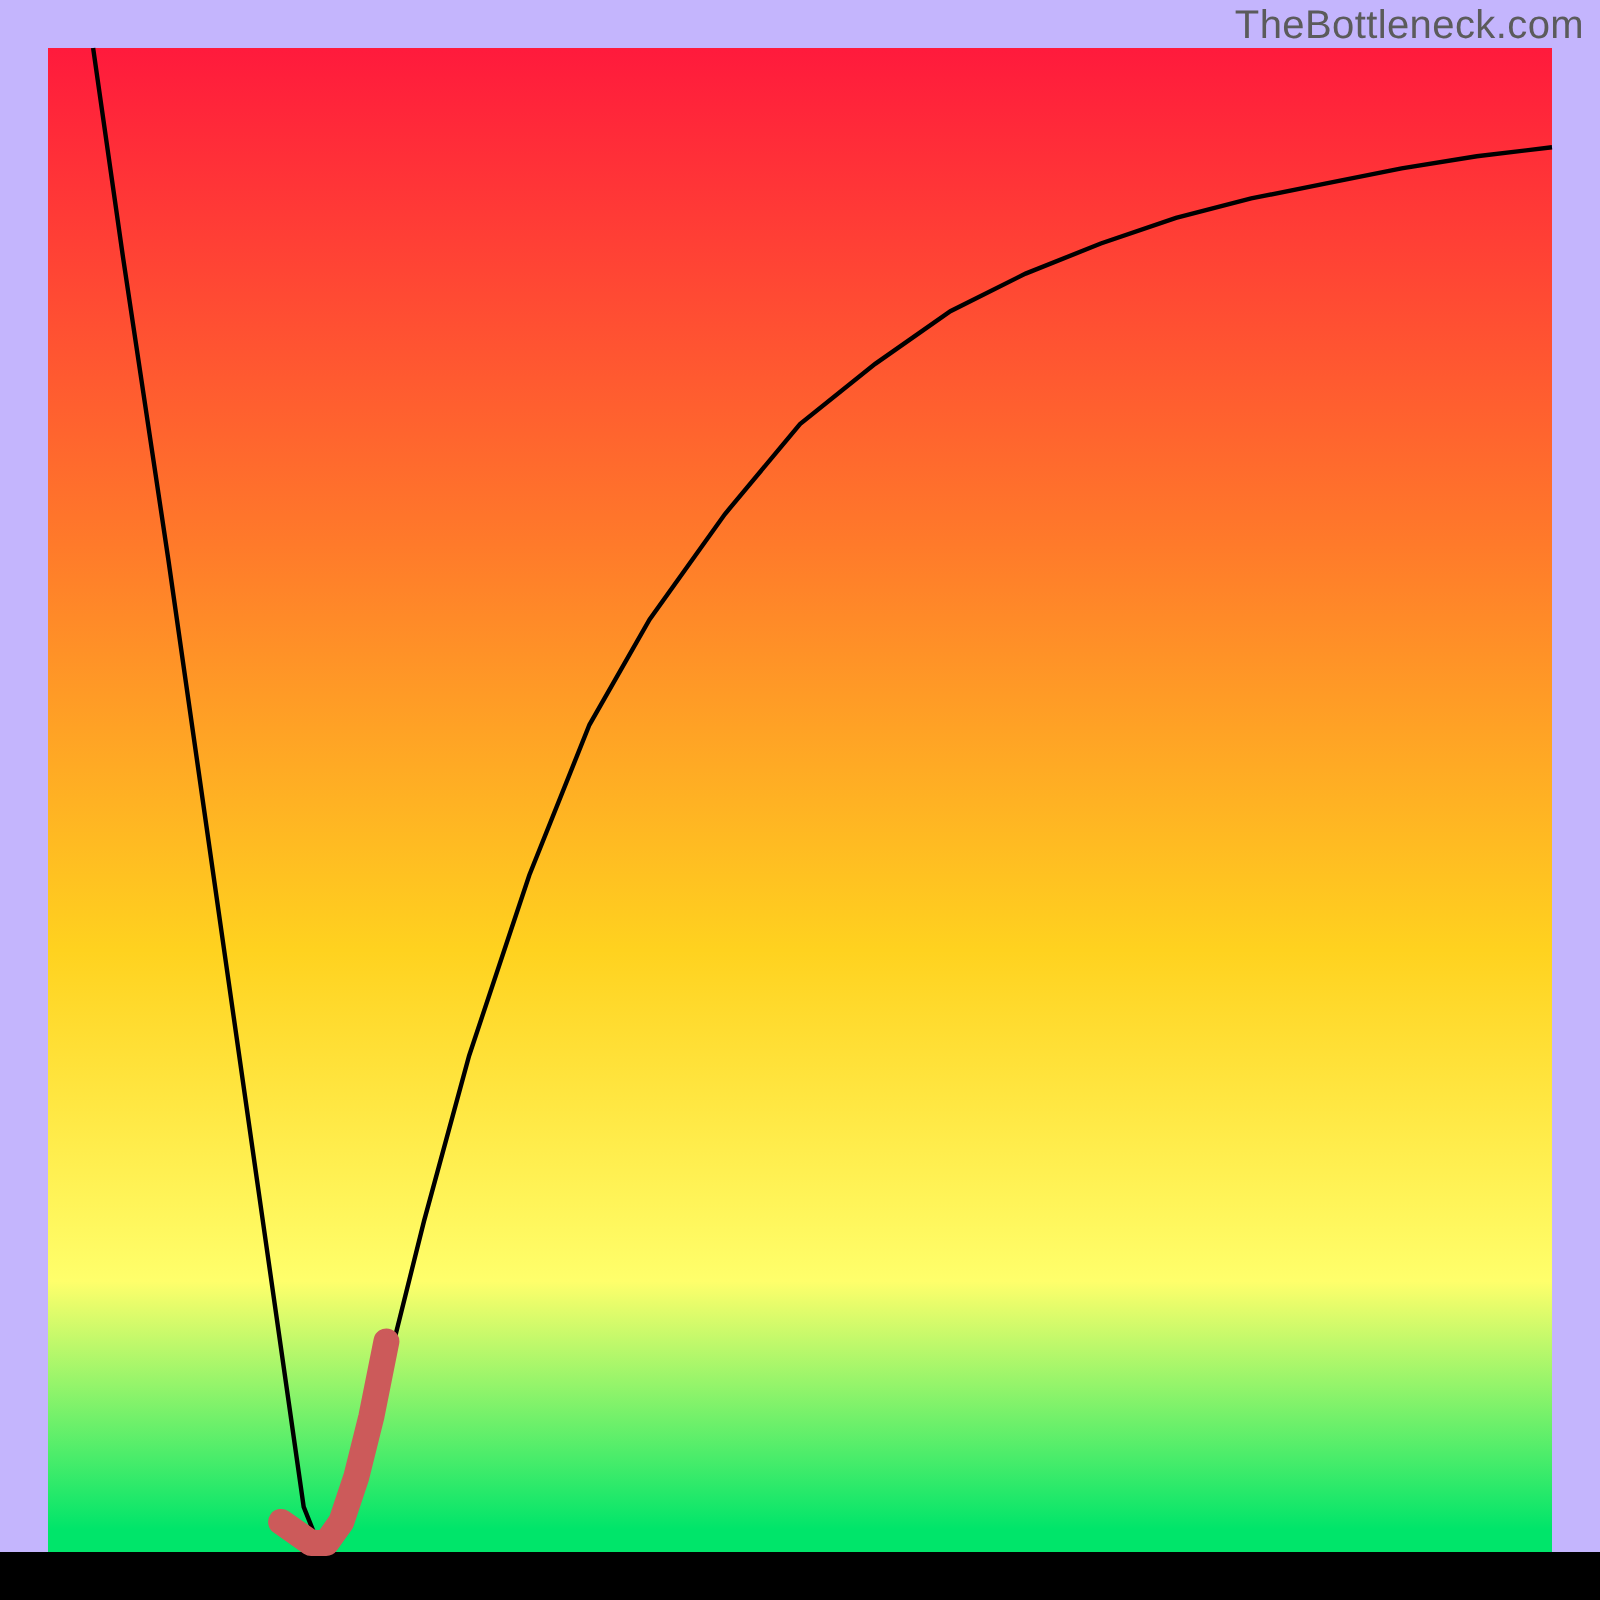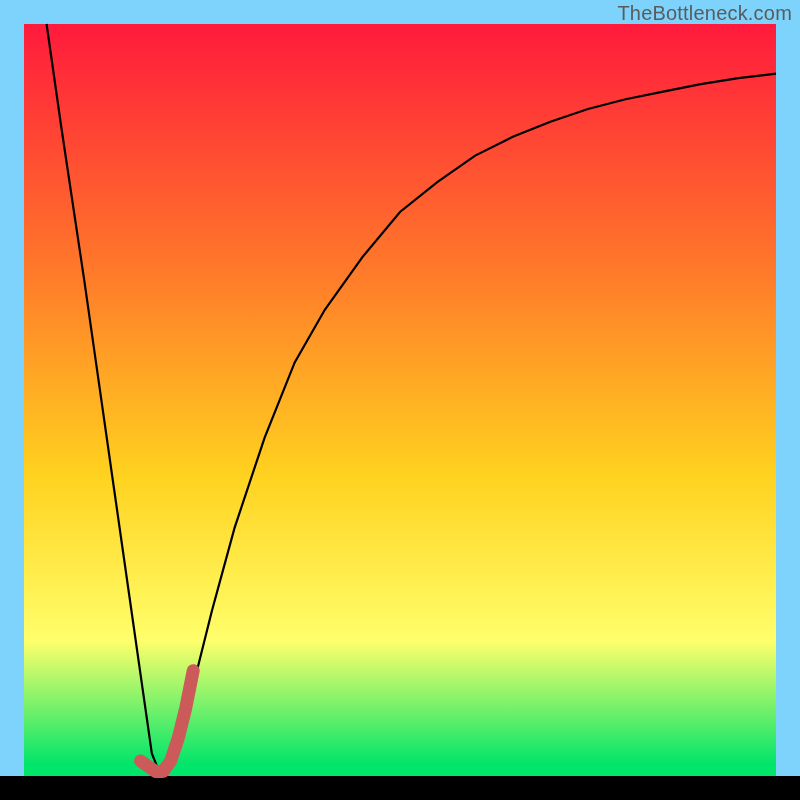--- a/index.html
+++ b/index.html
@@ -8,21 +8,21 @@
     width: 800px;
     height: 800px;
     overflow: hidden;
     background: #000;
     font-family: Arial, Helvetica, sans-serif;
   }
   .frame {
     position: absolute;
     left: 0; top: 0;
     width: 800px; height: 776px;
-    background: #7dd3fc;
+    background: #c4b5fd;
   }
   .plot-area {
     position: absolute;
     left: 24px;
     top: 24px;
     width: 752px;
     height: 752px;
     
   }
   .watermark {

